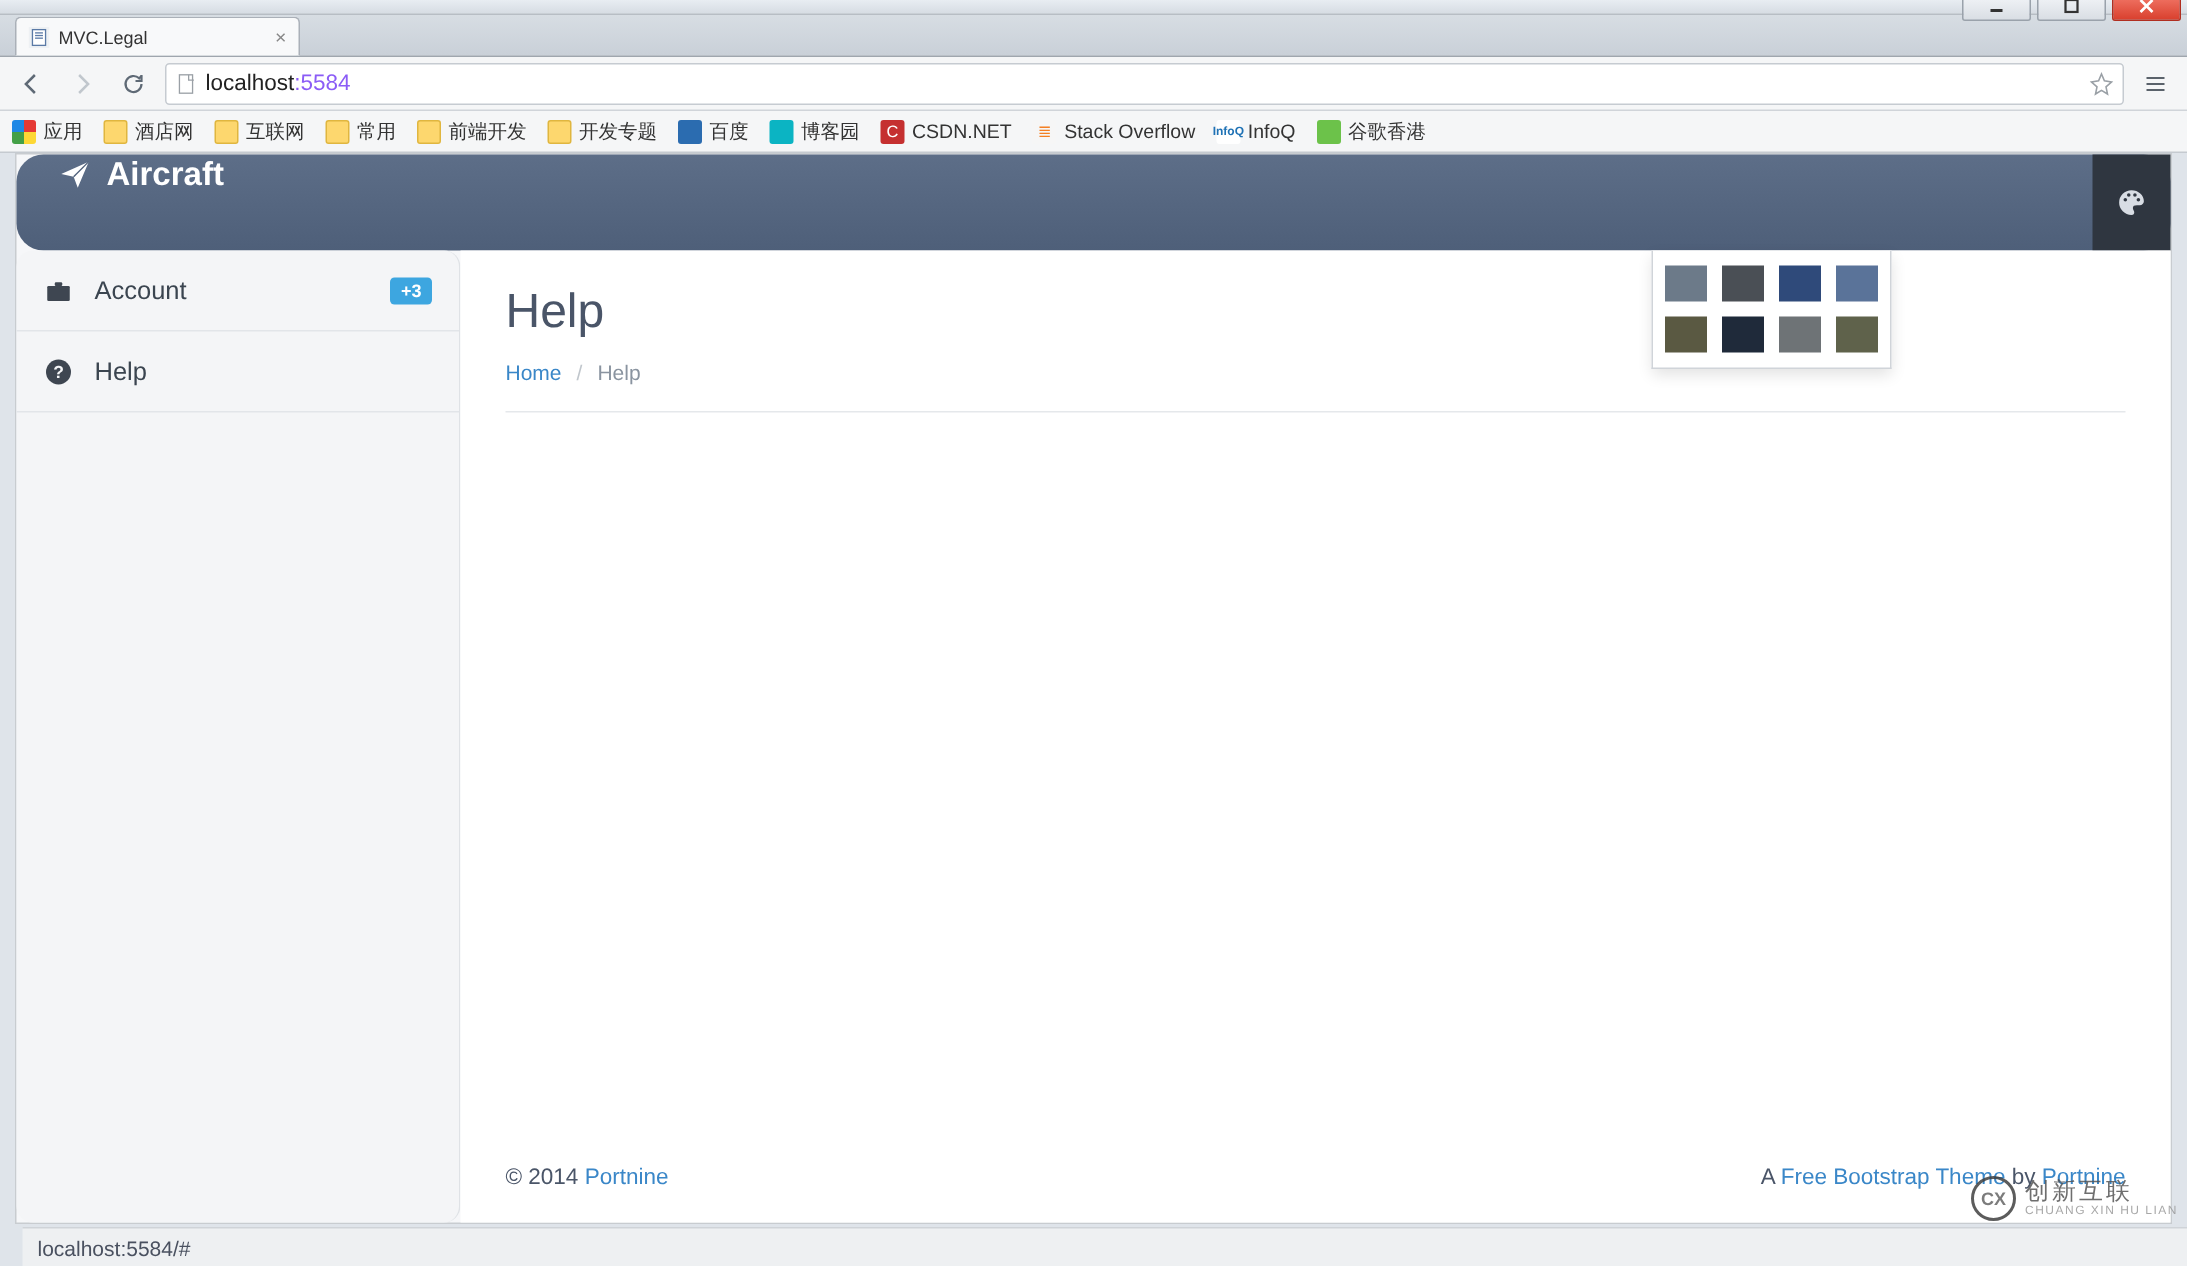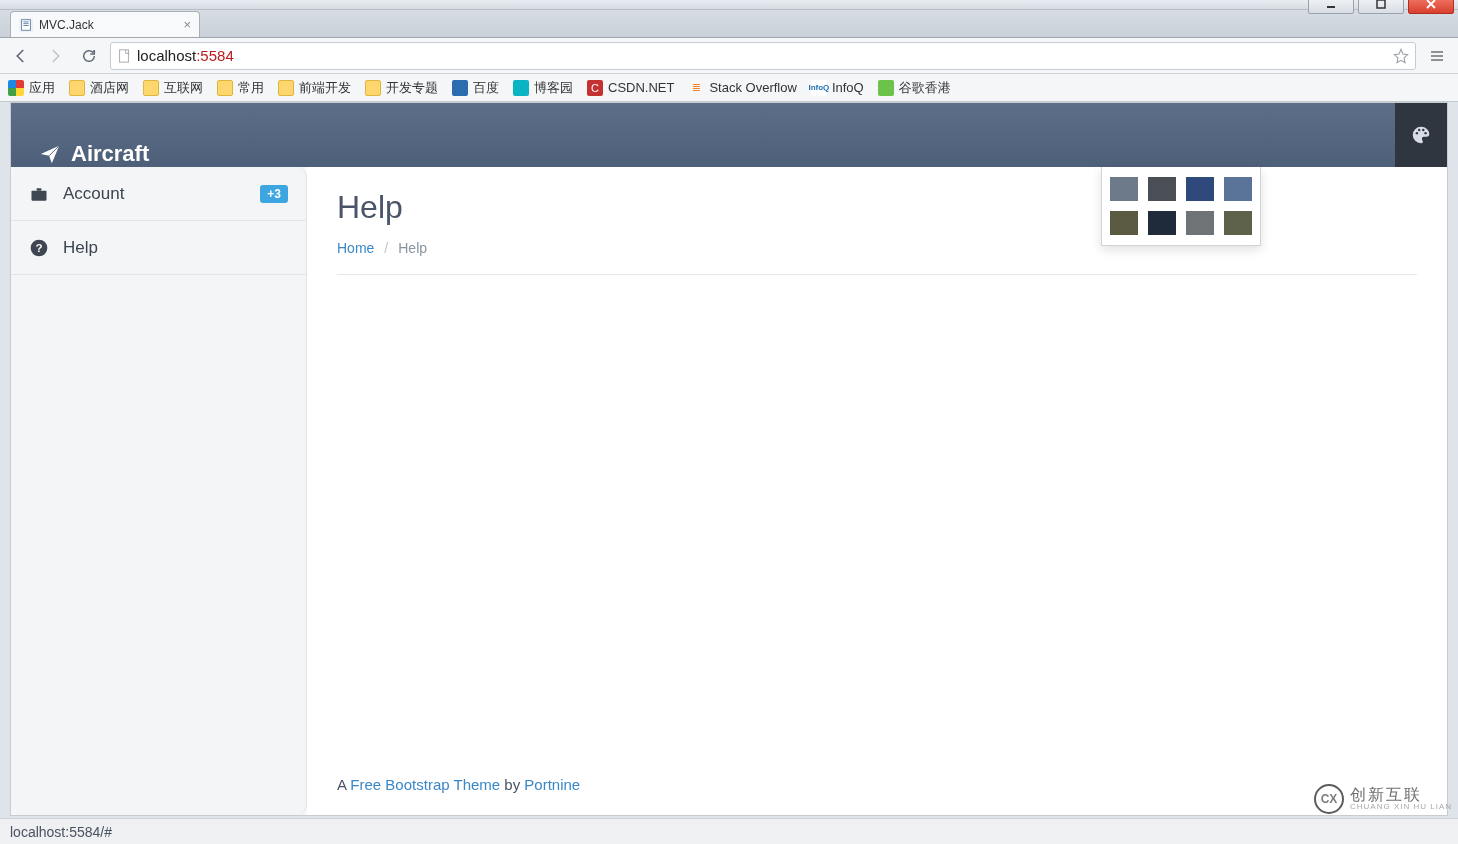--- a/index.html
+++ b/index.html
@@ -20,40 +20,40 @@
   .tab .close { font-size:13px; color:#888; cursor:pointer; }
 
   
   .toolbar { height:36px; background:#f5f6f7; border-bottom:1px solid #d0d4d9; display:flex; align-items:center; padding:0 8px; gap:8px; }
   .tbtn { width:26px; height:26px; display:flex; align-items:center; justify-content:center; color:#5f6a76; border-radius:3px; }
   .tbtn.disabled { color:#c1c7cd; }
   .omnibox { flex:1; height:28px; background:#fff; border:1px solid #c6cbd1; border-radius:3px; display:flex; align-items:center; padding:0 6px; gap:6px; }
   .omnibox .page-icon { width:14px;height:14px; color:#9aa0a6; }
   .omnibox .url { flex:1; font-size:15px; color:#222; }
   .omnibox .url .host { color:#222; }
-  .omnibox .url .port { color:#b91c1c; }
+  .omnibox .url .port { color:#8b5cf6; }
   .omnibox .star { color:#9aa0a6; }
   .menu-btn { width:26px;height:26px; display:flex; align-items:center; justify-content:center; color:#5a626b; }
 
   
   .bookmarks { height:28px; background:#f5f6f7; border-bottom:1px solid #c5cad0; display:flex; align-items:center; padding:0 8px; gap:14px; font-size:13px; color:#333; }
   .bm { display:flex; align-items:center; gap:5px; white-space:nowrap; }
   .bm .ico { width:16px; height:16px; display:inline-flex; align-items:center; justify-content:center; font-size:11px; border-radius:2px; }
   .ico.apps { background:conic-gradient(#e53935 0 25%,#fdd835 0 50%,#43a047 0 75%,#1e88e5 0); border-radius:2px; }
   .ico.folder { background:#fdd76e; border:1px solid #e0b63f; }
   .ico.blue { background:#2b6cb0; color:#fff; }
   .ico.cyan { background:#0bb4c3; color:#fff; }
   .ico.red { background:#c53030; color:#fff; }
   .ico.so { background:#f6f6f6; color:#f48024; }
   .ico.infoq { background:#fff; color:#1f72b5; font-size:8px; font-weight:bold; }
   .ico.green { background:#6cc24a; }
 
   
   .app { position:absolute; top:102px; left:10px; right:10px; bottom:28px; background:#f6f7f9; border:1px solid #c8ccd0; display:flex; flex-direction:column; }
-  .hdr { height:64px; background:linear-gradient(#5d6e88,#4e5f79); color:#e9edf2; display:flex; align-items:flex-end; padding:0 0 0 28px; }
+  .hdr { height:64px; background:linear-gradient(#5d6e88,#4e5f79); color:#e9edf2; display:flex; align-items:flex-start; padding:0 0 0 28px;border-radius:18px; }
   .brand { display:flex; align-items:center; gap:10px; font-size:22px; font-weight:600; color:#fff; }
   .brand svg { width:22px;height:22px; fill:#fff; }
   .hdr-spacer { flex:1; }
   .theme-btn { width:52px; height:64px; background:#2f3640; display:flex; align-items:center; justify-content:center; color:#d8dde4; }
   .user-menu { height:64px; padding:0 26px 0 18px; display:flex; align-items:center; gap:10px; color:#eef2f7; font-size:17px; }
   .user-menu svg.caret { width:10px;height:10px; fill:#cfd6df; }
 
   
   .body { flex:1; display:flex; min-height:0; }
   .sidebar { width:296px; background:#f4f5f7; border-right:1px solid #dfe2e6; display:flex; flex-direction:column;border-radius:11px; }
@@ -71,21 +71,21 @@
 
   .theme-popover { position:absolute; top:0; right:186px; width:160px; background:#fff; border:1px solid #d0d4d9; border-top:none; box-shadow:0 4px 10px rgba(0,0,0,.12); padding:10px; display:grid; grid-template-columns:repeat(4,28px); grid-gap:10px; justify-content:center; }
   .swatch { width:28px; height:24px; cursor:pointer; }
 
   .footer { margin-top:auto; padding:18px 0 0; border-top:0; font-size:15px; color:#4a5568; display:flex; }
   .footer a { color:#3a87c8; text-decoration:none; }
   .footer .left { flex:1; }
   .content-gap { flex:1; }
 
   
-  .statusbar { position:absolute; left:0; right:0; bottom:0; height:26px; background:#eef0f2; border-top:1px solid #cfd3d8; display:flex; align-items:center; padding:0 10px; font-size:14px; color:#4a5160; }
+  .statusbar { position:absolute; left:15px; right:0; bottom:0; height:26px; background:#eef0f2; border-top:1px solid #cfd3d8; display:flex; align-items:center; padding:0 10px; font-size:14px; color:#4a5160; }
 
   
   .watermark { position:absolute; right:6px; bottom:30px; display:flex; align-items:center; gap:6px; opacity:.85; font-size:12px; color:#7a828b; }
   .watermark .logo { width:30px;height:30px; border:2px solid #404040; border-radius:50%; display:flex; align-items:center; justify-content:center; font-weight:bold; color:#666; }
   .watermark .txt { line-height:1.1; }
   .watermark .txt .big { font-size:16px; color:#555; letter-spacing:2px; }
   .watermark .txt .sm { font-size:8px; color:#999; letter-spacing:1px; }
 
   svg { display:block; }
 </style>
@@ -116,21 +116,21 @@
   <div class="tab">
     <span class="favicon">
       <svg viewBox="0 0 16 16">
           <rect width="16" height="16" fill="#eef1f4"></rect>
           <rect x="3" y="2" width="10" height="12" fill="#fff" stroke="#5b7aa6"></rect>
           <rect x="5" y="4" width="6" height="1" fill="#5b7aa6"></rect>
           <rect x="5" y="6" width="6" height="1" fill="#5b7aa6"></rect>
           <rect x="5" y="8" width="6" height="1" fill="#5b7aa6"></rect>
         </svg>
     </span>
-    <span class="title">MVC.Jack</span>
+    <span class="title">MVC.Legal</span>
     <span class="close">×</span>
   </div>
 </div>
 
 <div class="toolbar">
   <div class="tbtn">
       <svg width="18" height="18" viewBox="0 0 24 24">
         <path d="M15 4 L7 12 L15 20" fill="none" stroke="currentColor" stroke-width="2.2"></path>
       </svg>
     </div>
@@ -280,20 +280,23 @@
           <div class="swatch" style="background: rgb(95, 98, 75);"></div>
         </div>
       <h1 class="page-title">Help</h1>
       <div class="crumbs">
         <a href="#">Home</a>
         <span class="sep">/</span>
         <span>Help</span>
       </div>
       <div class="content-gap"></div>
       <div class="footer">
+        <div class="left">
+          <span>© 2014 </span><a href="#">Portnine</a>
+        </div>
         <div>
           <span>A </span><a href="#">Free Bootstrap Theme</a><span> by </span><a href="#">Portnine</a>
         </div>
       </div>
     </div>
   </div>
 </div>
 
 <div class="statusbar">
   <span>localhost:5584/#</span>

